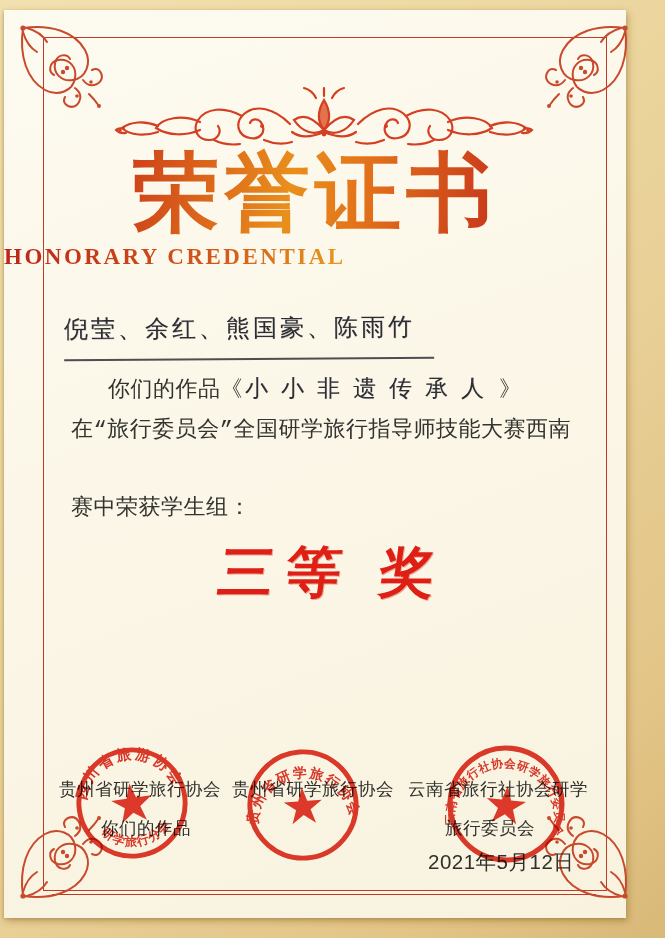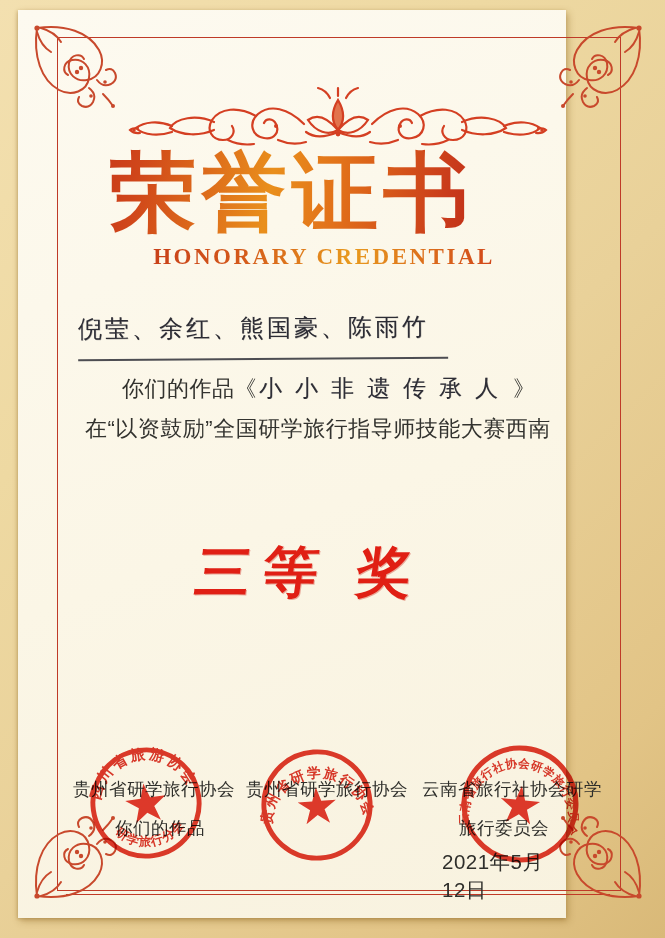--- a/index.html
+++ b/index.html
@@ -4,21 +4,21 @@
 <style>
   html,body{margin:0;padding:0;}
   .scene{
     position:relative;
     width:665px;height:938px;
     background:linear-gradient(135deg,#f3e0b0 0%,#eed9a2 30%,#e9d199 55%,#e2c486 85%,#d9b978 100%);
     overflow:hidden;
     font-family:"Liberation Sans",sans-serif;
   }
   .paper{
-    position:absolute;left:18px;top:10px;width:548px;height:908px;
+    position:absolute;left:4px;top:10px;width:622px;height:908px;
     background:linear-gradient(160deg,#fdfaf0 0%,#fbf6e6 55%,#f8f2df 100%);
     box-shadow:2px 3px 7px rgba(140,100,30,.45), -1px 1px 3px rgba(140,100,30,.3);
   }
   
   .border-frame{
     position:absolute;left:39px;top:27px;width:562px;height:852px;
     border:1.6px solid #bf3a27;
   }
   .border-bottom-inner{
     position:absolute;left:48px;top:884px;width:544px;height:0;
@@ -36,41 +36,40 @@
     text-align:center;
     font-family:"Liberation Serif",serif;
     font-weight:bold;
     font-size:86px;line-height:1.05;letter-spacing:5px;
     background:linear-gradient(100deg,#b9211a 0%,#d0461a 22%,#e98f1c 46%,#e2711a 58%,#c93a1b 78%,#a31510 100%);
     -webkit-background-clip:text;background-clip:text;
     color:transparent;
   }
   .subtitle{
     position:absolute;left:0;top:234px;width:100%;
-    text-align:center;
+    text-align:left;
     font-family:"Liberation Serif",serif;
     font-weight:bold;
     font-size:23px;letter-spacing:2.5px;
     background:linear-gradient(95deg,#bb2418 0%,#d4591a 35%,#e89a1e 55%,#d2491a 80%,#b01d12 100%);
     -webkit-background-clip:text;background-clip:text;
     color:transparent;
-    margin-left:32px;
   }
   
   .names{
     position:absolute;left:60px;top:302px;width:370px;height:46px;
     font-size:24px;color:#2c2c34;letter-spacing:3px;
     border-bottom:2px solid #4d4d52;
     transform:rotate(-.4deg);
   }
   .hand{ text-shadow:.4px .4px 0 rgba(40,40,50,.35); }
   .bodyline{
     position:absolute;left:67px;
     font-size:22px;letter-spacing:.5px;color:#33332f;
-    font-weight:500;white-space:nowrap;
+    font-weight:500;white-space:nowrap;font-family:Liberation Mono, monospace;
   }
   .line1{top:363px;left:104px;}
   .line1 .work-title{font-size:23px;letter-spacing:13px;margin:0 2px;color:#2e2e36;}
   .line2{top:404px;}
   .line3{top:443px;}
   .line4{top:482px;}
   .award{
     position:absolute;left:0;top:526px;width:100%;
     text-align:center;
     font-size:55px;font-weight:bold;letter-spacing:12px;
@@ -212,21 +211,22 @@
           <circle cx="414" cy="44" r="1.8"></circle>
       </g>
     </svg>
 
     <div class="title">荣誉证书</div>
     <div class="subtitle">HONORARY CREDENTIAL</div>
 
     <div class="names hand">倪莹、余红、熊国豪、陈雨竹</div>
 
     <div class="bodyline line1"><span>你们的作品《</span><span class="hand work-title">小小非遗传承人</span><span>》</span></div>
-    <div class="bodyline line2">在“以资鼓励”全国研学旅行指导师技能大赛西南</div>
+    <div class="bodyline line2">在“旅行委员会”全国研学旅行指导师技能大赛西南</div>
+    <div class="bodyline line4">赛中荣获学生组：</div>
 
     <div class="award">三等 奖</div>
 
 
     <div class="org org1a">贵州省研学旅行协会</div>
     <div class="org org2a">贵州省研学旅行协会</div>
     <div class="org org3a">云南省旅行社协会研学</div>
     <div class="org org1b">你们的作品</div>
     <div class="org org3b">旅行委员会</div>
 

